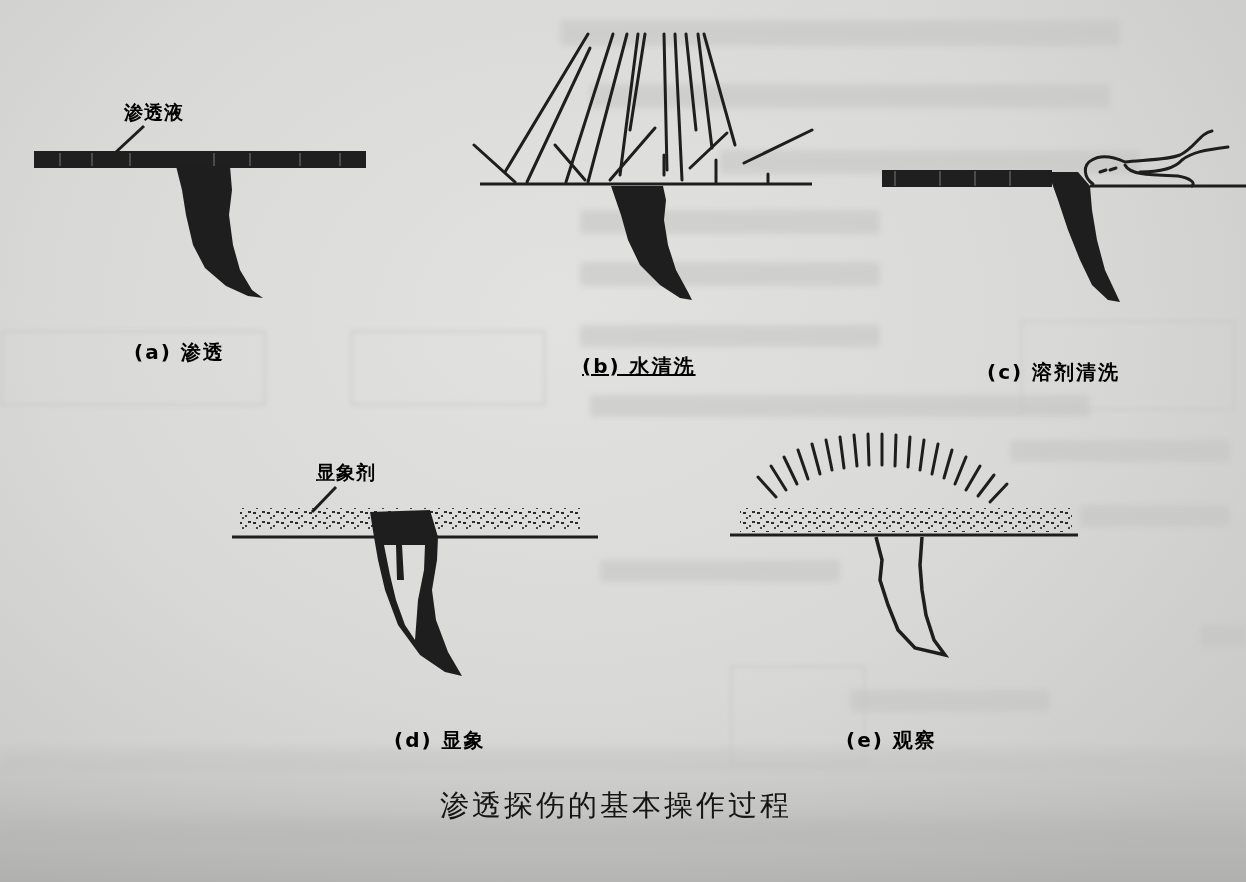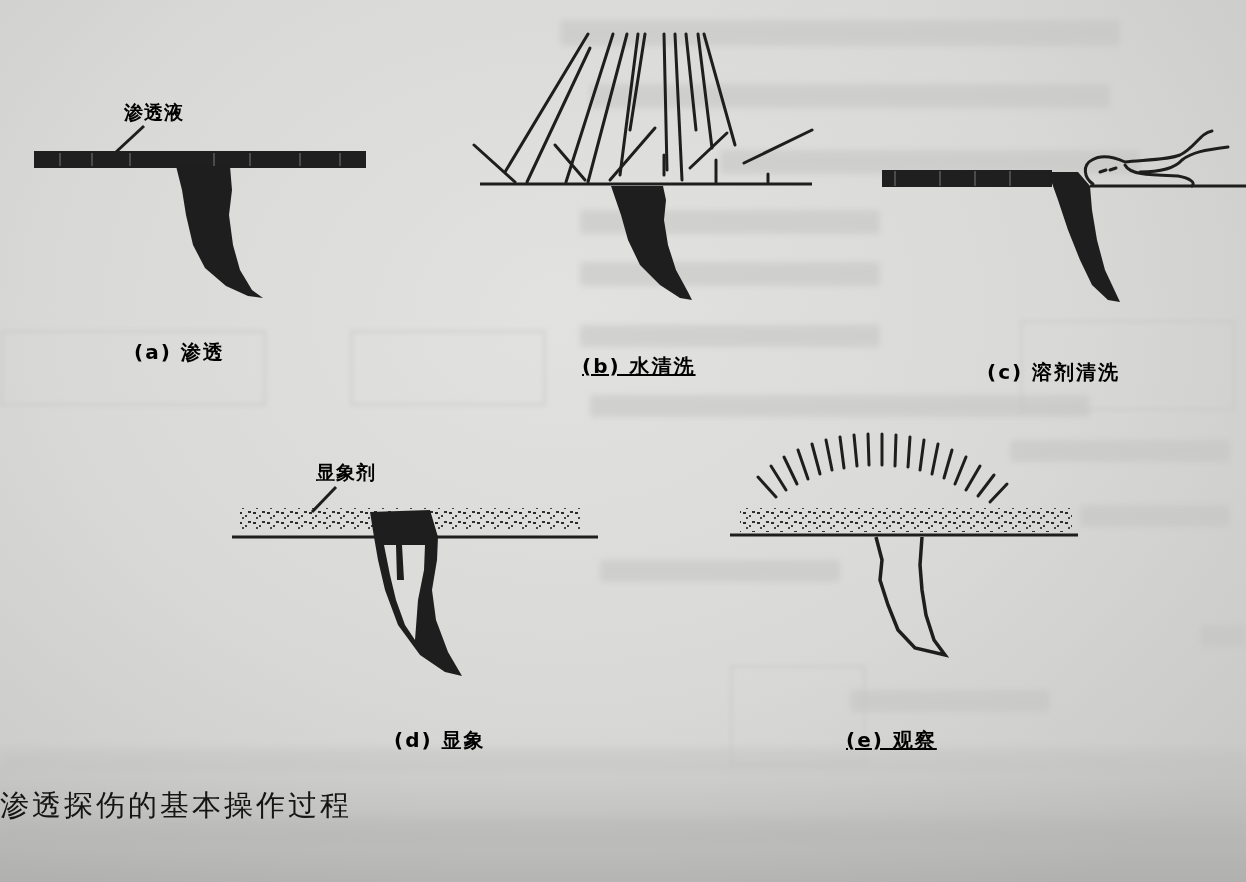--- a/index.html
+++ b/index.html
@@ -20,21 +20,21 @@
     position: absolute; left: 0; right: 0; bottom: 0; height: 140px;
     background: linear-gradient(180deg, rgba(150,150,148,0) 0%, rgba(130,130,128,.35) 100%);
   }
   svg.fig { position: absolute; left: 0; top: 0; width: 1246px; height: 882px; }
   .label {
     position: absolute; font-weight: bold; color: #000000; white-space: nowrap;
     letter-spacing: 2px; font-size: 20px;
   }
   .callout { font-size: 19px; letter-spacing: 1px; }
   .caption {
-    position: absolute; left: 0; width: 1232px; top: 786px; 
+    position: absolute; left: 0; width: 1232px; top: 786px; text-align: center;
     font-size: 29px; color: #151515; letter-spacing: 3px;
   }
 </style>
 </head>
 <body>
 
 <div class="page">
 
   <div class="ghost" style="left:560px;top:20px;width:560px;height:26px;"></div>
   <div class="ghost" style="left:590px;top:84px;width:520px;height:24px;"></div>
@@ -162,15 +162,15 @@
     </g>
   </g>
 </svg>
 
 <div class="label callout" style="left:124px;top:100px;">渗透液</div>
 <div class="label" style="left:134px;top:339px;">(a) 渗透</div>
 <div class="label" style="left:582px;top:353px;text-decoration:underline;">(b) 水清洗</div>
 <div class="label" style="left:987px;top:359px;">(c) 溶剂清洗</div>
 <div class="label callout" style="left:316px;top:460px;">显象剂</div>
 <div class="label" style="left:381px;top:727px;margin-left:13px;">(d) 显象</div>
-<div class="label" style="left:846px;top:727px;text-decoration:underline;">(e) 观察</div>
+<div class="label" style="left:846px;top:727px;">(e) 观察</div>
 
 <div class="caption">渗透探伤的基本操作过程</div>
 
 </body></html>

